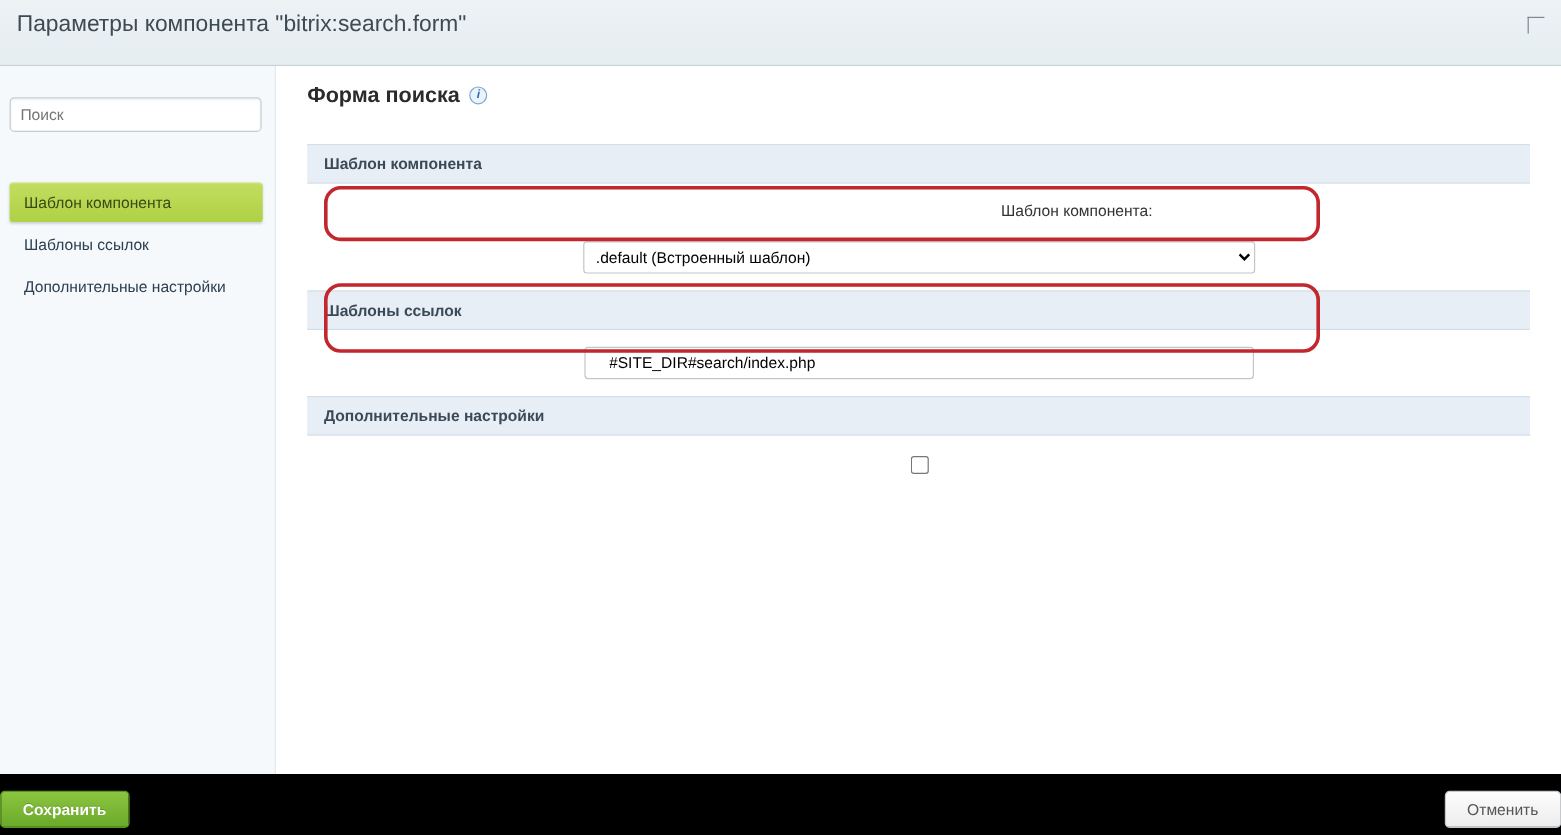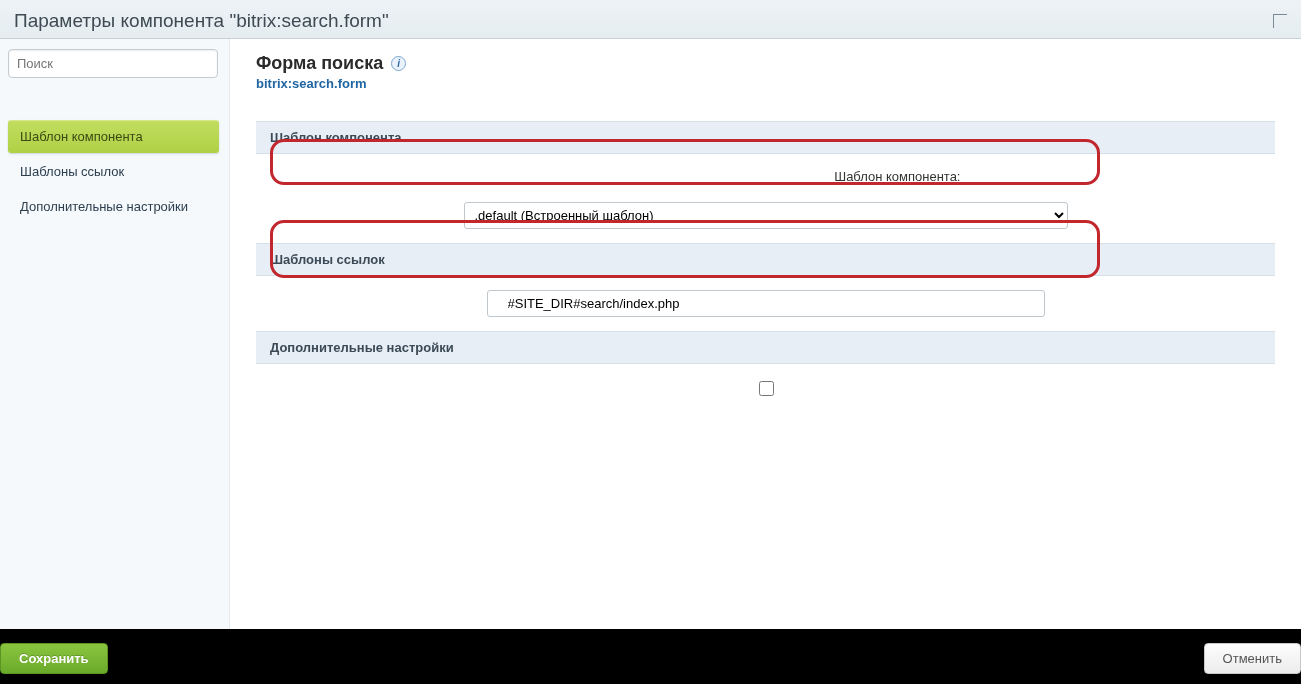--- a/index.html
+++ b/index.html
@@ -6,21 +6,21 @@
   body {
     margin: 0;
     font-family: Arial, Helvetica, sans-serif;
     font-size: 13px;
     color: #333;
     background: #fff;
   }
   .titlebar {
     background: linear-gradient(#edf2f5, #e5edf1);
     border-bottom: 1px solid #c8d1d6;
-    padding: 10px 14px 6px 14px;
+    padding: 10px 14px 22px 14px;
     display: flex;
     justify-content: space-between;
     align-items: center;
   }
   .titlebar h1 {
     margin: 0;
     font-size: 19px;
     font-weight: normal;
     color: #3f4b54;
   }
@@ -31,21 +31,21 @@
     position: relative;
   }
   .layout {
     display: flex;
     min-height: 590px;
   }
   .sidebar {
     width: 230px;
     background: #f5f9fb;
     border-right: 1px solid #e3e9ec;
-    padding: 10px 10px 10px 8px;
+    padding: 26px 10px 10px 8px;
   }
   .search-box {
     width: 210px;
     border: 1px solid #c4ccd2;
     border-radius: 4px;
     padding: 6px 8px;
     font-size: 13px;
     color: #888;
     background: #fff;
     box-shadow: inset 0 1px 2px rgba(0,0,0,0.08);
@@ -120,21 +120,21 @@
   .row .lbl {
     width: 390px;
     text-align: right;
     color: #333;
     line-height: 1.4;
   }
   .row .ctrl {
     flex: 1;
   }
   select.wide {
-    width: 604px;
+    width: 560px;
     padding: 4px 6px;
     border: 1px solid #bfc7cd;
     border-radius: 3px;
     background: #fff;
     font-size: 13px;
   }
   input.wide {
     width: 558px;
     padding: 5px 20px;
     border: 1px solid #bfc7cd;
@@ -195,21 +195,20 @@
       <div class="nav-item">Дополнительные настройки</div>
     </div>
   </aside>
 
   <main class="main">
     <div class="page-head">
       <div class="page-title">
         <span>Форма поиска</span>
         <span class="info-icon">i</span>
       </div>
-      <div class="page-sub">bitrix:search.form</div>
     </div>
 
     <div class="section-head">Шаблон компонента</div>
     <div class="row">
       <div class="lbl">Шаблон компонента:</div>
       <div class="ctrl">
         <select class="wide">
           <option>.default (Встроенный шаблон)</option>
         </select>
       </div>

